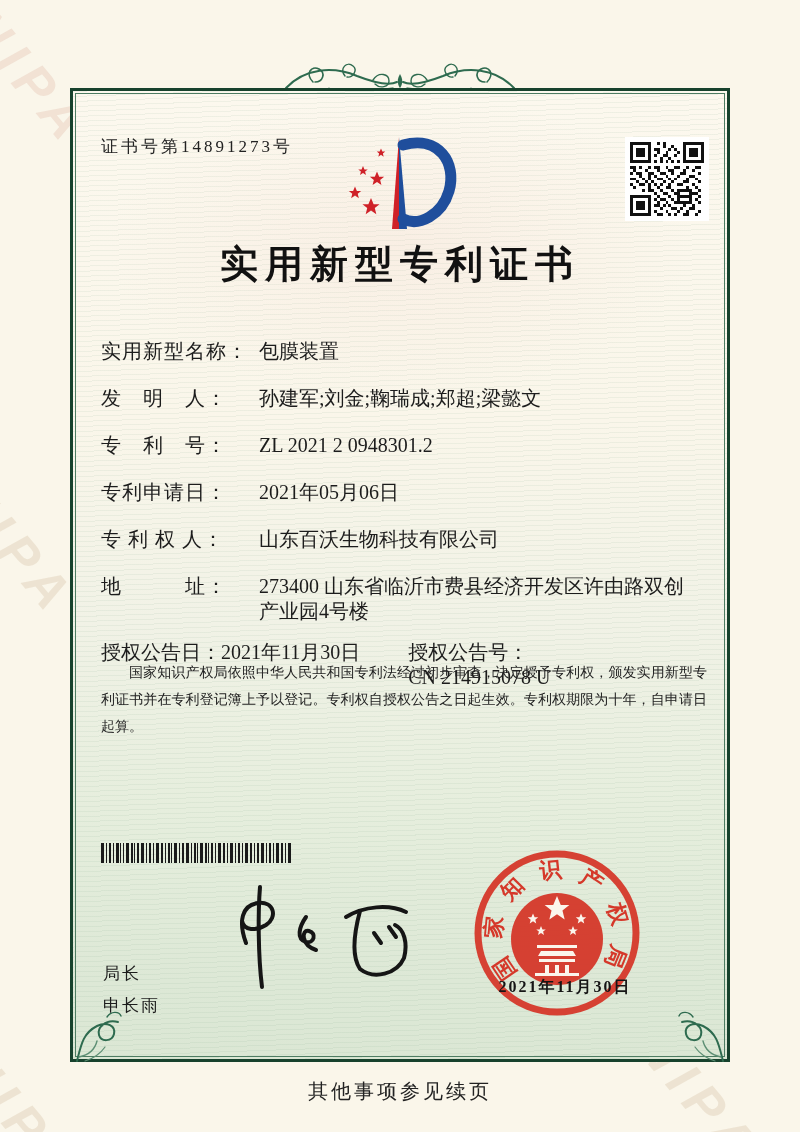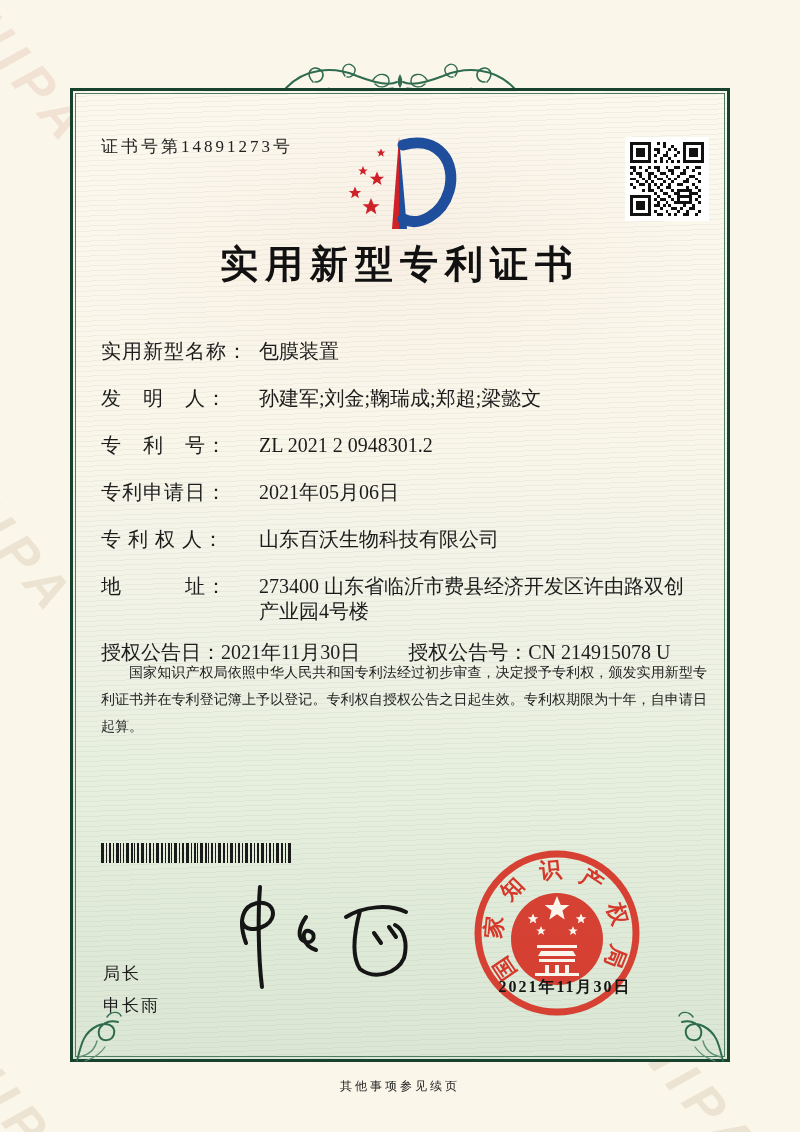--- a/index.html
+++ b/index.html
@@ -48,21 +48,21 @@
   }
   .fields{
     position:absolute;left:28px;top:248px;width:600px;
     font-size:20px;line-height:25px;
   }
   .frow{display:flex;margin-bottom:22px;}
   .flabel{flex:0 0 158px;letter-spacing:1px;white-space:pre;}
   .fvalue{flex:1 1 auto;max-width:432px;}
   .grant-row{display:flex;margin-bottom:0;}
   .grant-pair{display:flex;}
-  .grant-pair + .grant-pair{margin-left:48px;}
+  .grant-pair + .grant-pair{margin-left:48px;flex-direction:column;}
   .paras{
     position:absolute;left:28px;top:568px;width:606px;
     font-size:14px;line-height:27px;text-align:justify;color:#222;
   }
   .paras p{margin:0 0 2px 0;text-indent:2em;}
   .barcode{position:absolute;left:28px;top:752px;}
   .director{
     position:absolute;left:30px;top:867px;font-size:17px;line-height:32px;letter-spacing:2px;
   }
   .signature{position:absolute;left:135px;top:790px;}
@@ -70,21 +70,21 @@
   .seal-date{
     position:absolute;left:402px;top:886px;width:180px;
     font-size:16px;letter-spacing:2px;color:#151515;text-align:center;font-weight:bold;
   }
   .page-info{
     position:absolute;left:0;bottom:14px;width:100%;
     text-align:center;font-size:15px;letter-spacing:2px;color:#333;
   }
   .footer-note{
     position:absolute;left:0;top:1078px;width:100%;
-    text-align:center;font-size:12px;letter-spacing:3px;color:#222;
+    text-align:center;font-size:20px;letter-spacing:3px;color:#222;
   }
   .top-ornament{position:absolute;left:283px;top:58px;}
   .corner-ornament{position:absolute;bottom:-8px;}
   .corner-ornament.left{left:-2px;}
   .corner-ornament.right{right:-2px;transform:scaleX(-1);}
   #seal-chars text{
     fill:#d5382a;font-size:22px;font-weight:bold;
     text-anchor:middle;dominant-baseline:middle;
     font-family:"Liberation Serif","DejaVu Serif",serif;
   }

